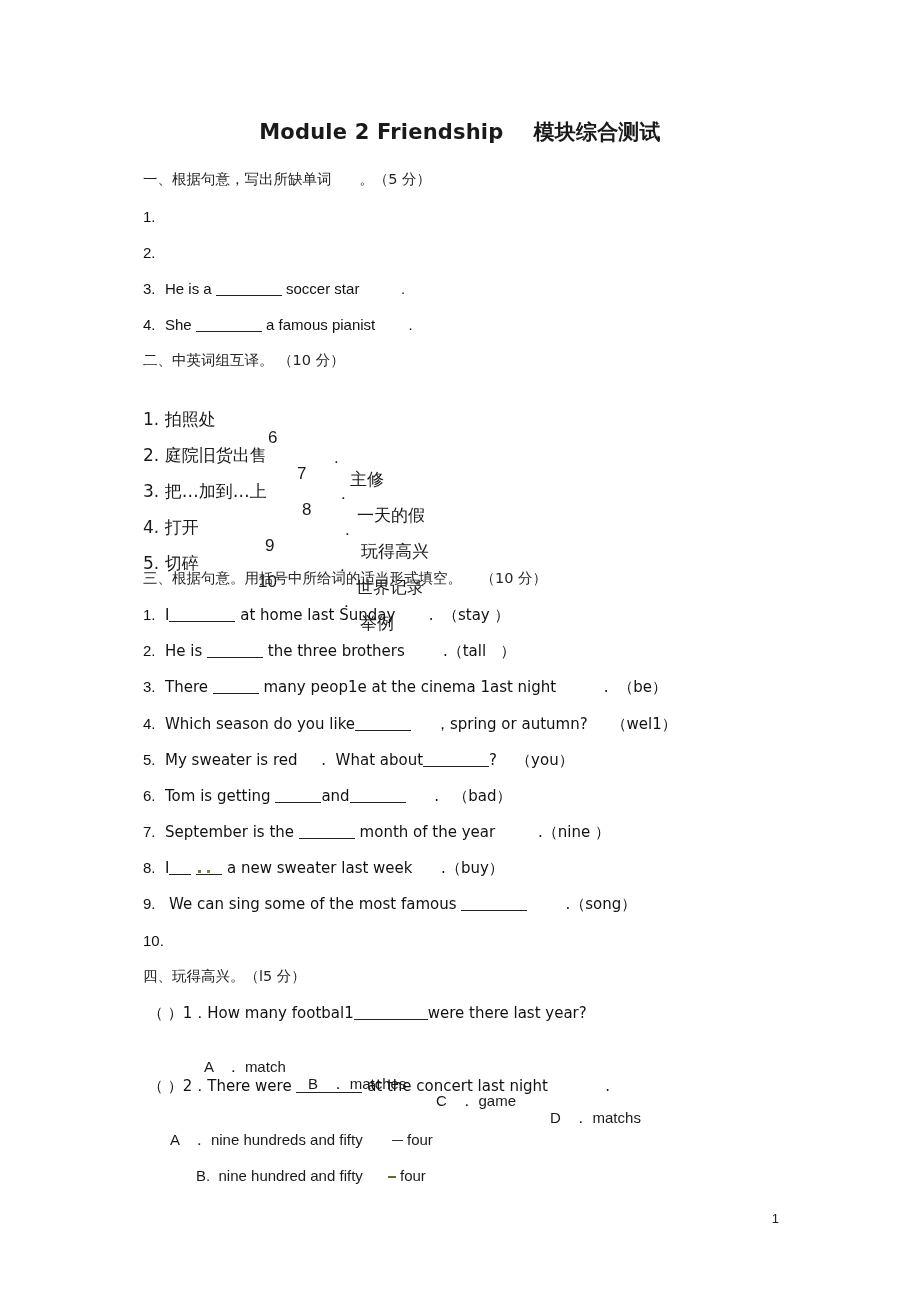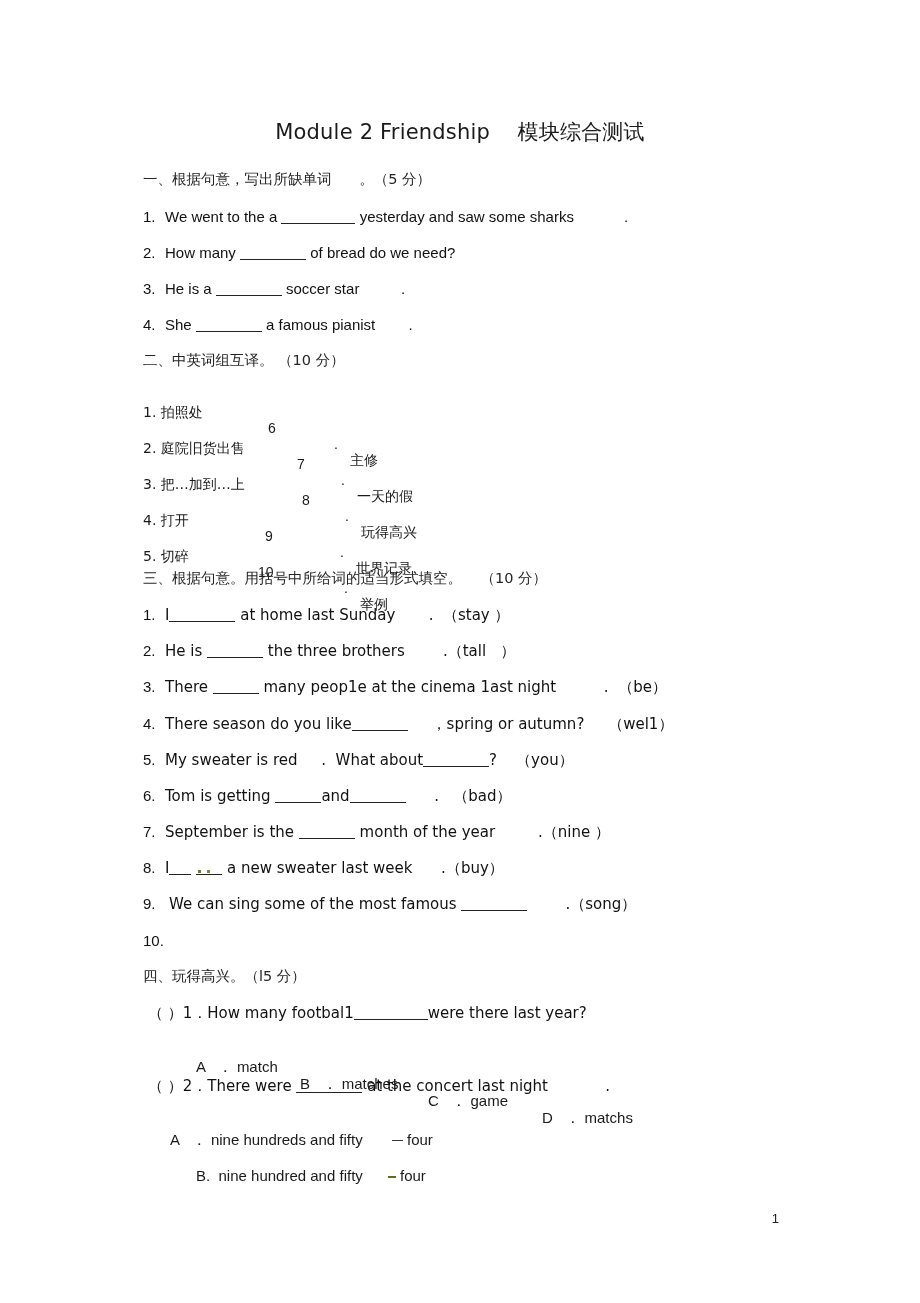--- a/index.html
+++ b/index.html
@@ -20,21 +20,21 @@
     inset: 0;
     background: #ffffff;
   }
   .doc-title {
     position: absolute;
     left: 0;
     top: 118px;
     width: 920px;
     text-align: center;
     font-size: 21px;
-    font-weight: normal;
+    font-weight: bold;
     letter-spacing: 0.2px;
     white-space: pre;
   }
   .sec-head {
     position: absolute;
     left: 143px;
     font-size: 14.5px;
     white-space: pre;
     color: #242424;
   }
@@ -57,21 +57,21 @@
   }
   .b-sm { width: 46px; }
   .b-md { width: 56px; }
   .b-lg { width: 66px; }
   .b-xl { width: 74px; }
   .cn {
     font-family: "DejaVu Sans", "Liberation Sans", sans-serif;
   }
   .vocab-row {
     position: absolute;
-    font-size: 14px;
+    font-size: 17px;
     white-space: pre;
   }
   .vcol-a { position: absolute; left: 143px; }
   .vcol-n { position: absolute; }
   .vcol-dot { position: absolute; }
   .vcol-b { position: absolute; }
   .opt-row {
     position: absolute;
     font-size: 15px;
     white-space: pre;
@@ -118,24 +118,22 @@
 </head>
 <body>
 
 <div class="page">
 
   <div class="doc-title cn">Module 2 Friendship    模块综合测试</div>
 
   <div class="sec-head cn" style="top:170px">一、根据句意，写出所缺单词      。（5 分）</div>
 
   <div class="q-num" style="left:143px; top:208px">1.</div>
-  <div class="q" style="left:165px; top:208px"><span>We went to the a </span><span class="blank b-xl"></span><span> yesterday and saw some sharks            .</span></div>
 
   <div class="q-num" style="left:143px; top:244px">2.</div>
-  <div class="q" style="left:165px; top:244px"><span>How many </span><span class="blank b-lg"></span><span> of bread do we need?</span></div>
 
   <div class="q-num" style="left:143px; top:280px">3.</div>
   <div class="q" style="left:165px; top:280px"><span>He is a </span><span class="blank b-lg"></span><span> soccer star          .</span></div>
 
   <div class="q-num" style="left:143px; top:316px">4.</div>
   <div class="q" style="left:165px; top:316px"><span>She </span><span class="blank b-lg"></span><span> a famous pianist        .</span></div>
 
   <div class="sec-head cn" style="top:351px">二、中英词组互译。 （10 分）</div>
 
   <div class="vocab-row" style="top:388px; left:0; width:920px">
@@ -178,21 +176,21 @@
   <div class="q-num" style="left:143px; top:606px">1.</div>
   <div class="q cn" style="left:165px; top:606px"><span>I</span><span class="blank b-lg"></span><span> at home last Sunday       .  （stay ）</span></div>
 
   <div class="q-num" style="left:143px; top:642px">2.</div>
   <div class="q cn" style="left:165px; top:642px"><span>He is </span><span class="blank b-md"></span><span> the three brothers        .（tall   ）</span></div>
 
   <div class="q-num" style="left:143px; top:678px">3.</div>
   <div class="q cn" style="left:165px; top:678px"><span>There </span><span class="blank b-sm"></span><span> many peop1e at the cinema 1ast night          .  （be）</span></div>
 
   <div class="q-num" style="left:143px; top:715px">4.</div>
-  <div class="q cn" style="left:165px; top:715px"><span>There season do you like</span><span class="blank b-md"></span><span>     ，spring or autumn?     （wel1）</span></div>
+  <div class="q cn" style="left:165px; top:715px"><span>Which season do you like</span><span class="blank b-md"></span><span>     ，spring or autumn?     （wel1）</span></div>
 
   <div class="q-num" style="left:143px; top:751px">5.</div>
   <div class="q cn" style="left:165px; top:751px"><span>My sweater is red     .  What about</span><span class="blank b-lg"></span><span>?    （you）</span></div>
 
   <div class="q-num" style="left:143px; top:787px">6.</div>
   <div class="q cn" style="left:165px; top:787px"><span>Tom is getting </span><span class="blank b-sm"></span><span>and</span><span class="blank b-md"></span><span>      .   （bad）</span></div>
 
   <div class="q-num" style="left:143px; top:823px">7.</div>
   <div class="q cn" style="left:165px; top:823px"><span>September is the </span><span class="blank b-md"></span><span> month of the year         .（nine ）</span></div>
 
@@ -201,21 +199,21 @@
 
   <div class="q-num" style="left:143px; top:895px">9.</div>
   <div class="q cn" style="left:169px; top:895px"><span>We can sing some of the most famous </span><span class="blank b-lg"></span><span>        .（song）</span></div>
 
   <div class="q-num" style="left:143px; top:932px">10.</div>
 
   <div class="sec-head cn" style="top:967px">四、玩得高兴。（l5 分）</div>
 
   <div class="q cn" style="left:148px; top:1004px"><span>（ ）1．</span><span>How many footbal1</span><span class="blank b-xl"></span><span>were there last year?</span></div>
 
-  <div class="opt-row" style="top:1041px; left:0; width:828px">
+  <div class="opt-row" style="top:1041px; left:8px; width:828px">
     <span style="position:absolute; left:196px"><span>A</span>   <span>．</span> <span>match</span></span>
     <span style="position:absolute; left:300px"><span>B</span>   <span>．</span> <span>matches</span></span>
     <span style="position:absolute; left:428px"><span>C</span>   <span>．</span> <span>game</span></span>
     <span style="position:absolute; left:542px"><span>D</span>   <span>．</span> <span>matchs</span></span>
   </div>
 
   <div class="q cn" style="left:148px; top:1077px"><span>（ ）2．</span><span>There were </span><span class="blank b-lg"></span><span> at the concert last night            .</span></div>
 
   <div class="opt-row" style="top:1150px; left:0; width:920px">
     <span style="position:absolute; left:196px"><span>B.</span>  <span>nine hundred and fifty</span>      <span class="dash-green"></span> <span>four</span></span>

